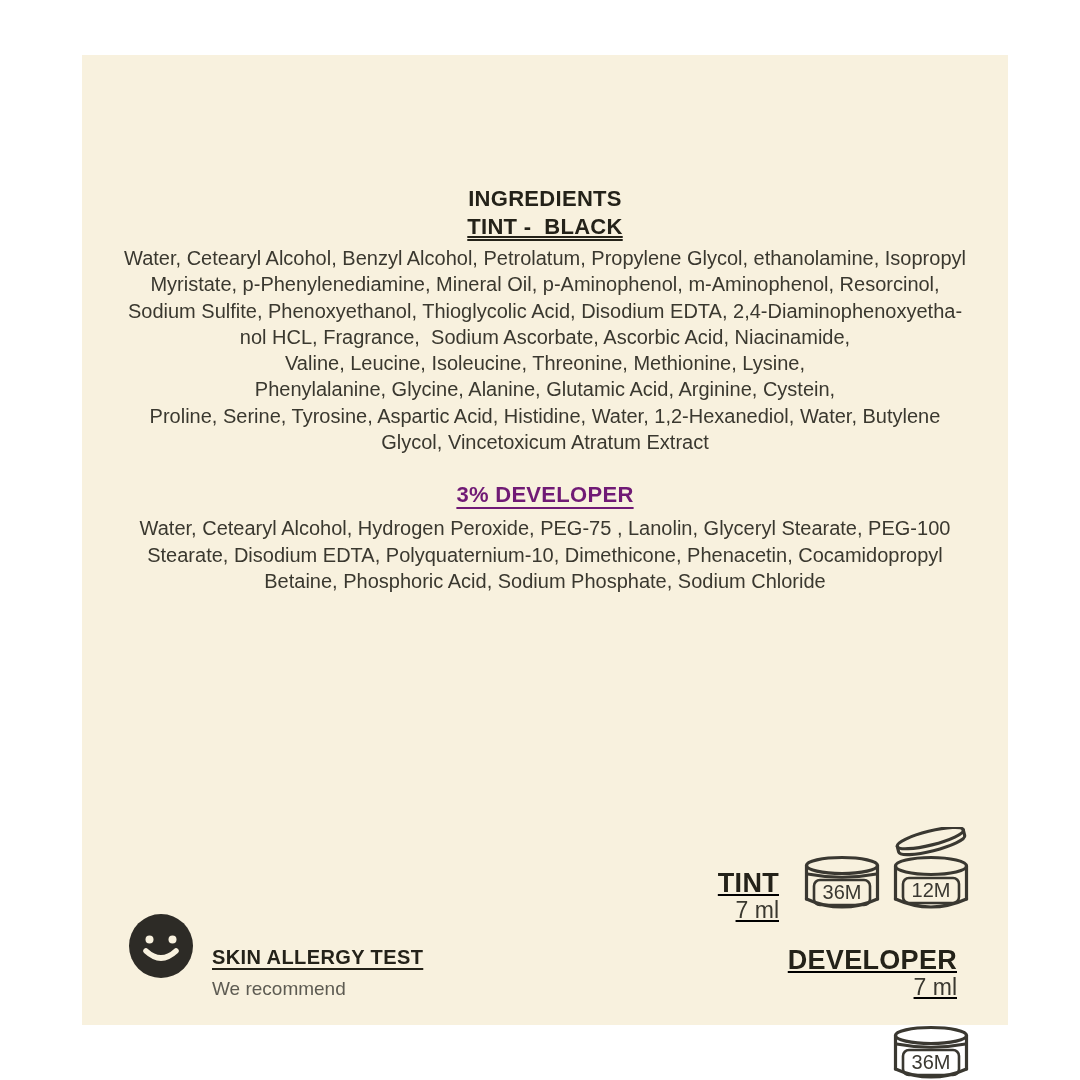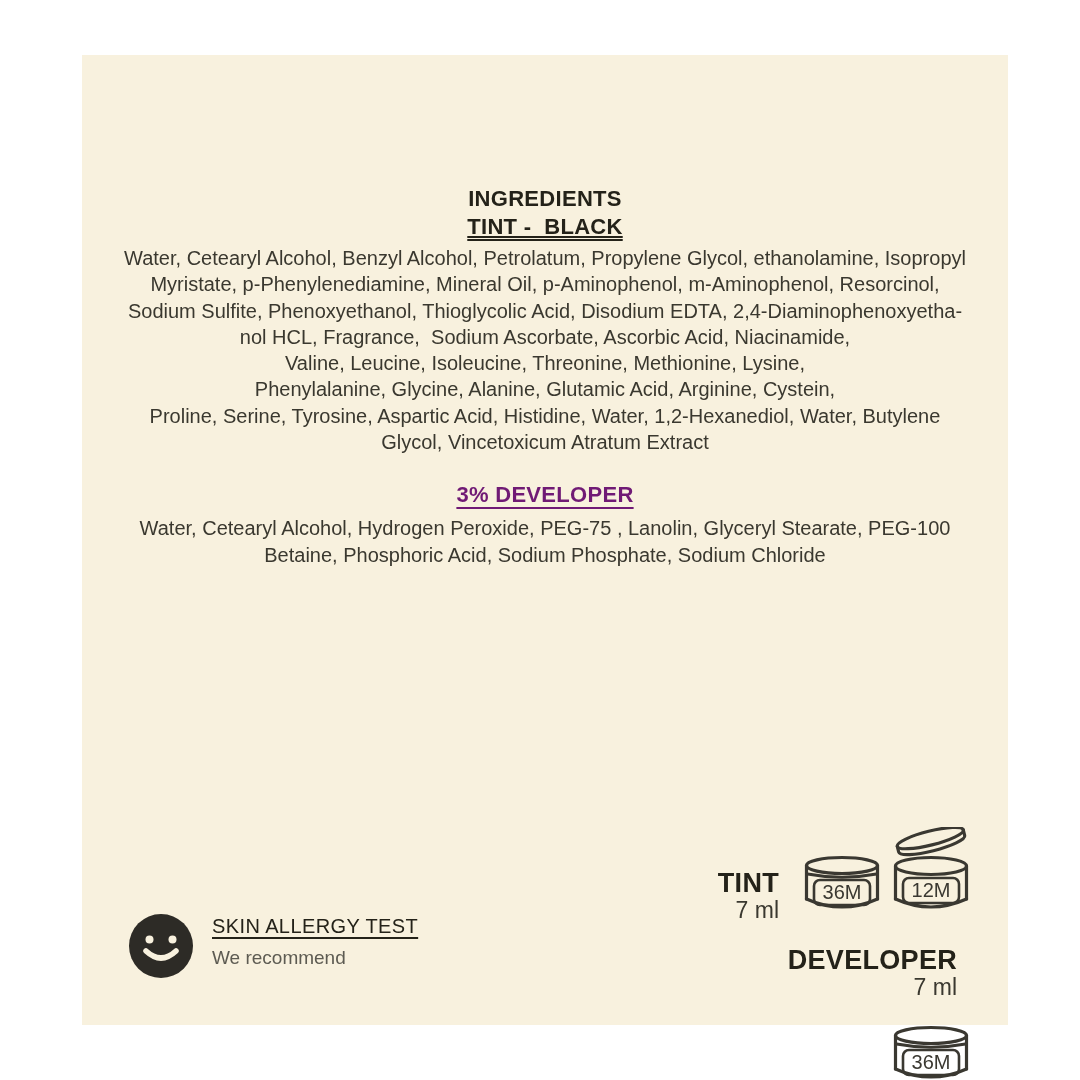--- a/index.html
+++ b/index.html
@@ -53,40 +53,41 @@
 
   
   .allergy {
     position: absolute;
     left: 46px; top: 858px;
     display: flex; align-items: flex-start; gap: 18px;
   }
   .allergy .face { flex: 0 0 auto; }
   .allergy-text { padding-top: 2px; }
   .allergy-title {
-    font-size: 20px; font-weight: 400; color: #242219;
+    font-size: 20px; font-weight: 700; color: #242219;
     letter-spacing: 0.4px;
     text-decoration: underline;
     text-decoration-thickness: 2px;
     text-underline-offset: 4px;
     margin-bottom: 8px;
+    margin-top: 31px;
   }
   .allergy-line {
     font-size: 19px; line-height: 24px; color: #5d5b52;
   }
 
   
   .pao-row {
     position: absolute;
     right: 38px;
     display: flex; align-items: flex-end; gap: 11px;
   }
   .pao-row.tint { top: 772px; }
   .pao-row.dev  { top: 891px; flex-direction: column; }
-  .pao-labels { text-align: right; margin-right: 13px; }
+  .pao-labels { text-align: right; margin-right: 13px; text-decoration: underline; }
   .pao-row.tint .pao-labels { margin-bottom: -9px; }
   .pao-row.dev  .pao-labels { margin-bottom: 13px; }
   .pao-name {
     font-size: 27px; font-weight: 700; color: #242219;
     line-height: 28px; letter-spacing: 0.3px;
   }
   .pao-vol {
     font-size: 23px; color: #3a382f; line-height: 27px;
   }
   .jar { display: block; }
@@ -113,20 +114,21 @@
         <div class="body-line">Valine, Leucine, Isoleucine, Threonine, Methionine, Lysine,</div>
         <div class="body-line">Phenylalanine, Glycine, Alanine, Glutamic Acid, Arginine, Cystein,</div>
         <div class="body-line">Proline, Serine, Tyrosine, Aspartic Acid, Histidine, Water, 1,2-Hexanediol, Water, Butylene</div>
         <div class="body-line">Glycol, Vincetoxicum Atratum Extract</div>
       </div>
 
       <div class="h-dev"><span class="u">3% DEVELOPER</span></div>
 
       <div>
         <div class="body-line">Water, Cetearyl Alcohol, Hydrogen Peroxide, PEG-75 , Lanolin, Glyceryl Stearate, PEG-100</div>
+        <div class="body-line">Stearate, Disodium EDTA, Polyquaternium-10, Dimethicone, Phenacetin, Cocamidopropyl</div>
         <div class="body-line">Betaine, Phosphoric Acid, Sodium Phosphate, Sodium Chloride</div>
       </div>
     </div>
 
     <div class="allergy">
       <svg class="face" width="66" height="66" viewBox="0 0 66 66">
         <circle cx="33" cy="33" r="32" fill="#2d2b26"></circle>
         <circle cx="21.5" cy="26.5" r="4" fill="#f8f1de"></circle>
         <circle cx="44.5" cy="26.5" r="4" fill="#f8f1de"></circle>
         <path d="M18 38 Q33 52 48 38" fill="none" stroke="#f8f1de" stroke-width="5.5" stroke-linecap="round"></path>

